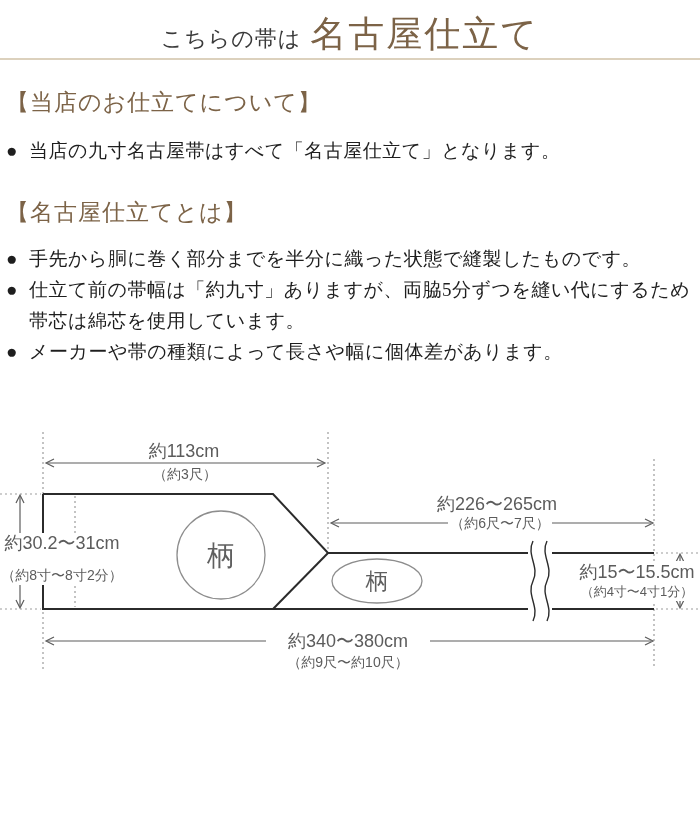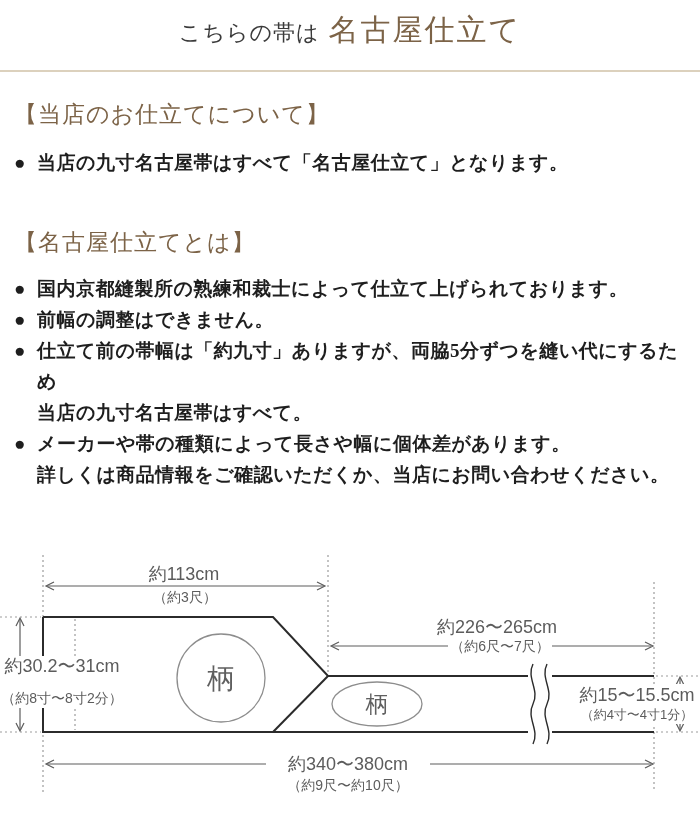--- a/index.html
+++ b/index.html
@@ -12,36 +12,36 @@
     --motif:#8d8d8d;
   }
   *{box-sizing:border-box;margin:0;padding:0;}
   body{
     width:700px;height:840px;overflow:hidden;background:#fff;
     font-family:"Liberation Serif","DejaVu Serif",serif;
     color:var(--body-text);
   }
   
   .header{
-    height:72px;border-bottom:2px solid var(--divider);
+    height:60px;border-bottom:2px solid var(--divider);
     display:flex;align-items:baseline;justify-content:center;gap:9px;
     padding-top:10px;
   }
   .title-small{font-size:22px;color:#3a3a3a;letter-spacing:1px;}
-  .title-big{font-size:30px;color:var(--accent-brown);letter-spacing:2px;}
+  .title-big{font-size:36px;color:var(--accent-brown);letter-spacing:2px;}
   
-  .content{padding:0 8px 0 14px;}
+  .content{padding:0 8px 0 6px;}
   h2{
     font-size:23px;font-weight:normal;color:var(--accent-brown);
     letter-spacing:1px;line-height:30px;
   }
   .sec-1 h2{margin:28px 0 17px;}
-  .sec-2 h2{margin:50px 0 15px;}
+  .sec-2 h2{margin:32px 0 15px;}
   ul{list-style:none;font-size:19px;line-height:31px;letter-spacing:0.5px;}
-  li{padding-left:23px;font-weight:bold;}
+  li{padding-left:23px;}
   .marker{display:inline-block;width:23px;margin-left:-23px;}
   .cont{display:block;}
   
   svg{display:block;margin-top:62px;}
   .dotted{stroke:var(--dotted);stroke-width:1.2;stroke-dasharray:2 3;fill:none;}
   .obi{stroke:var(--diagram-line);stroke-width:2;fill:none;}
   .break-line{stroke:var(--diagram-line);stroke-width:1.4;fill:none;}
   .dim{stroke:var(--dimension);stroke-width:1.2;fill:none;}
   .motif-shape{stroke:var(--motif);stroke-width:1.3;fill:none;}
   .arrowhead{stroke:var(--dimension);stroke-width:1.2;fill:none;}
@@ -72,32 +72,28 @@
       <li>
         <span class="marker">●</span><span>当店の九寸名古屋帯はすべて「名古屋仕立て」となります。</span>
       </li>
     </ul>
   </section>
 
   <section class="sec-2">
     <h2>【名古屋仕立てとは】</h2>
     <ul>
       <li>
-        <span class="marker">●</span><span>国内京都縫製所の熟練和裁士によって仕立て上げられております。</span>
-      </li>
-      <li>
-        <span class="marker">●</span><span>前幅の調整はできません。</span>
+        <span class="marker">●</span><span>手先から胴に巻く部分までを半分に織った状態で縫製したものです。</span>
       </li>
       <li>
         <span class="marker">●</span><span>仕立て前の帯幅は「約九寸」ありますが、両脇5分ずつを縫い代にするため</span>
-        <span class="cont">当店の九寸名古屋帯はすべて。</span>
+        <span class="cont">帯芯は綿芯を使用しています。</span>
       </li>
       <li>
         <span class="marker">●</span><span>メーカーや帯の種類によって長さや幅に個体差があります。</span>
-        <span class="cont">詳しくは商品情報をご確認いただくか、当店にお問い合わせください。</span>
       </li>
     </ul>
   </section>
 
 </div>
 
 <svg width="700" height="250" viewBox="0 0 700 250">
 
   <line class="dotted" x1="43" y1="3" x2="43" y2="240"></line>
   <line class="dotted" x1="328" y1="3" x2="328" y2="122"></line>

